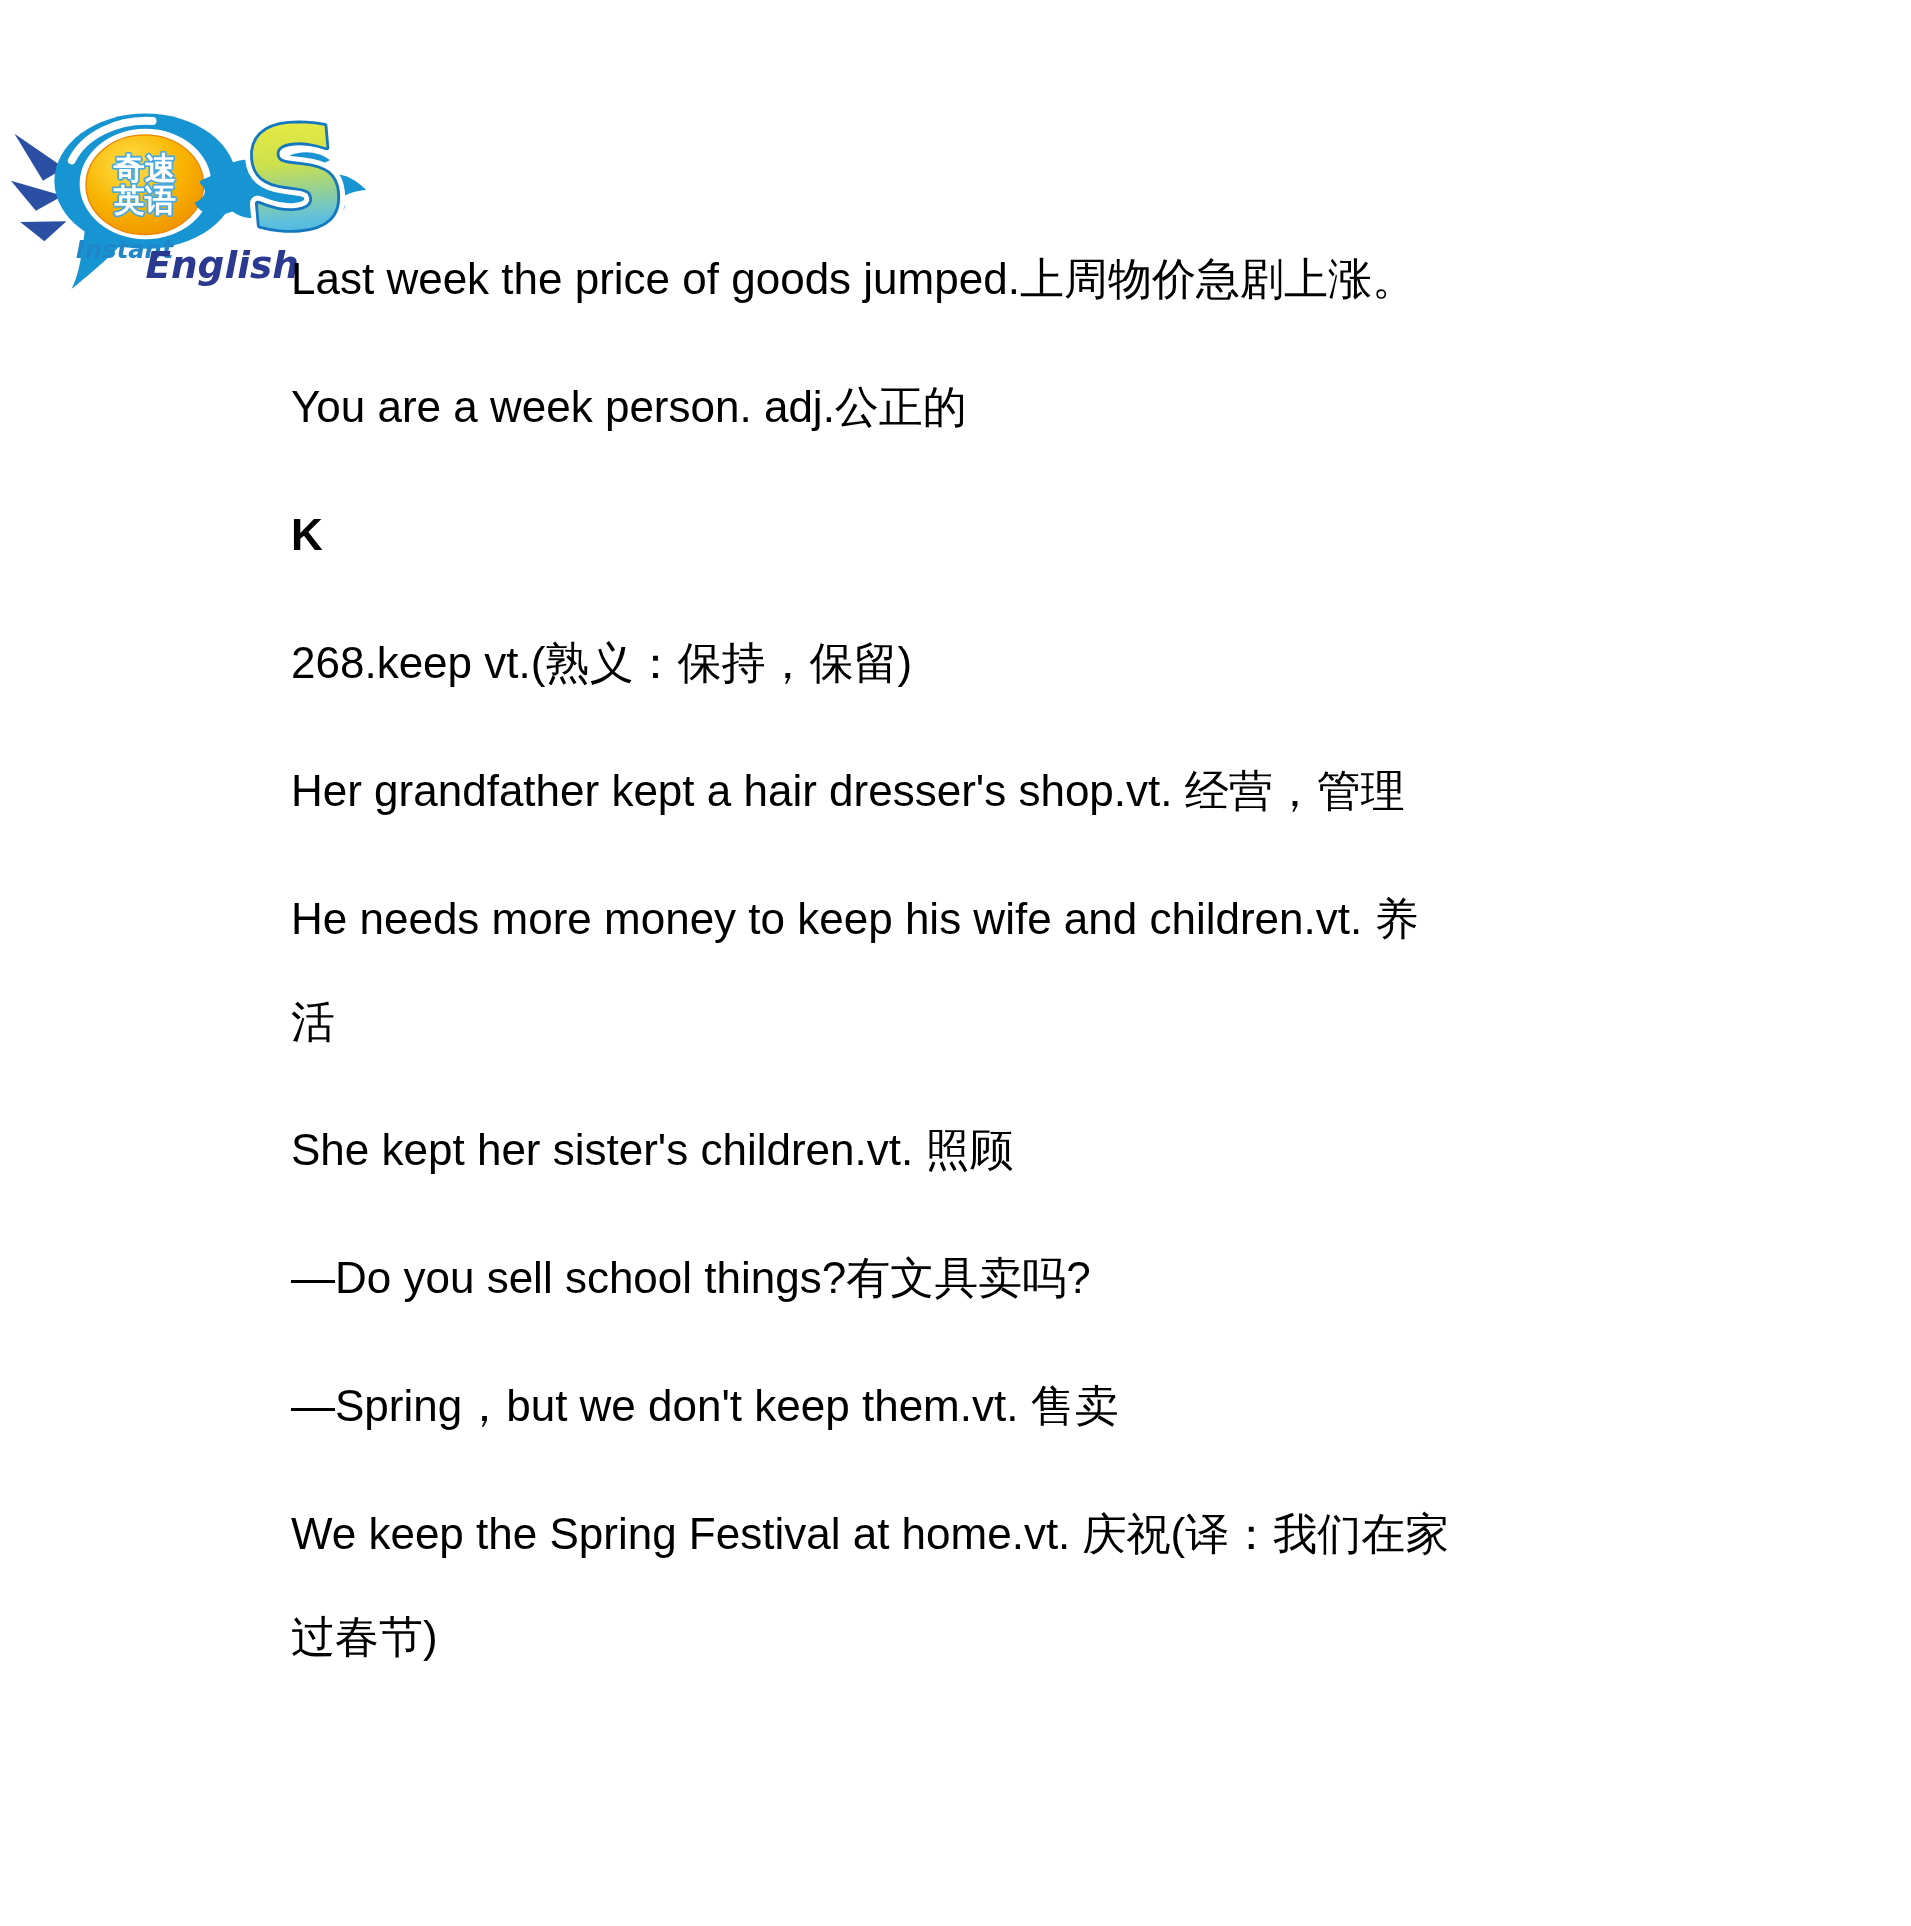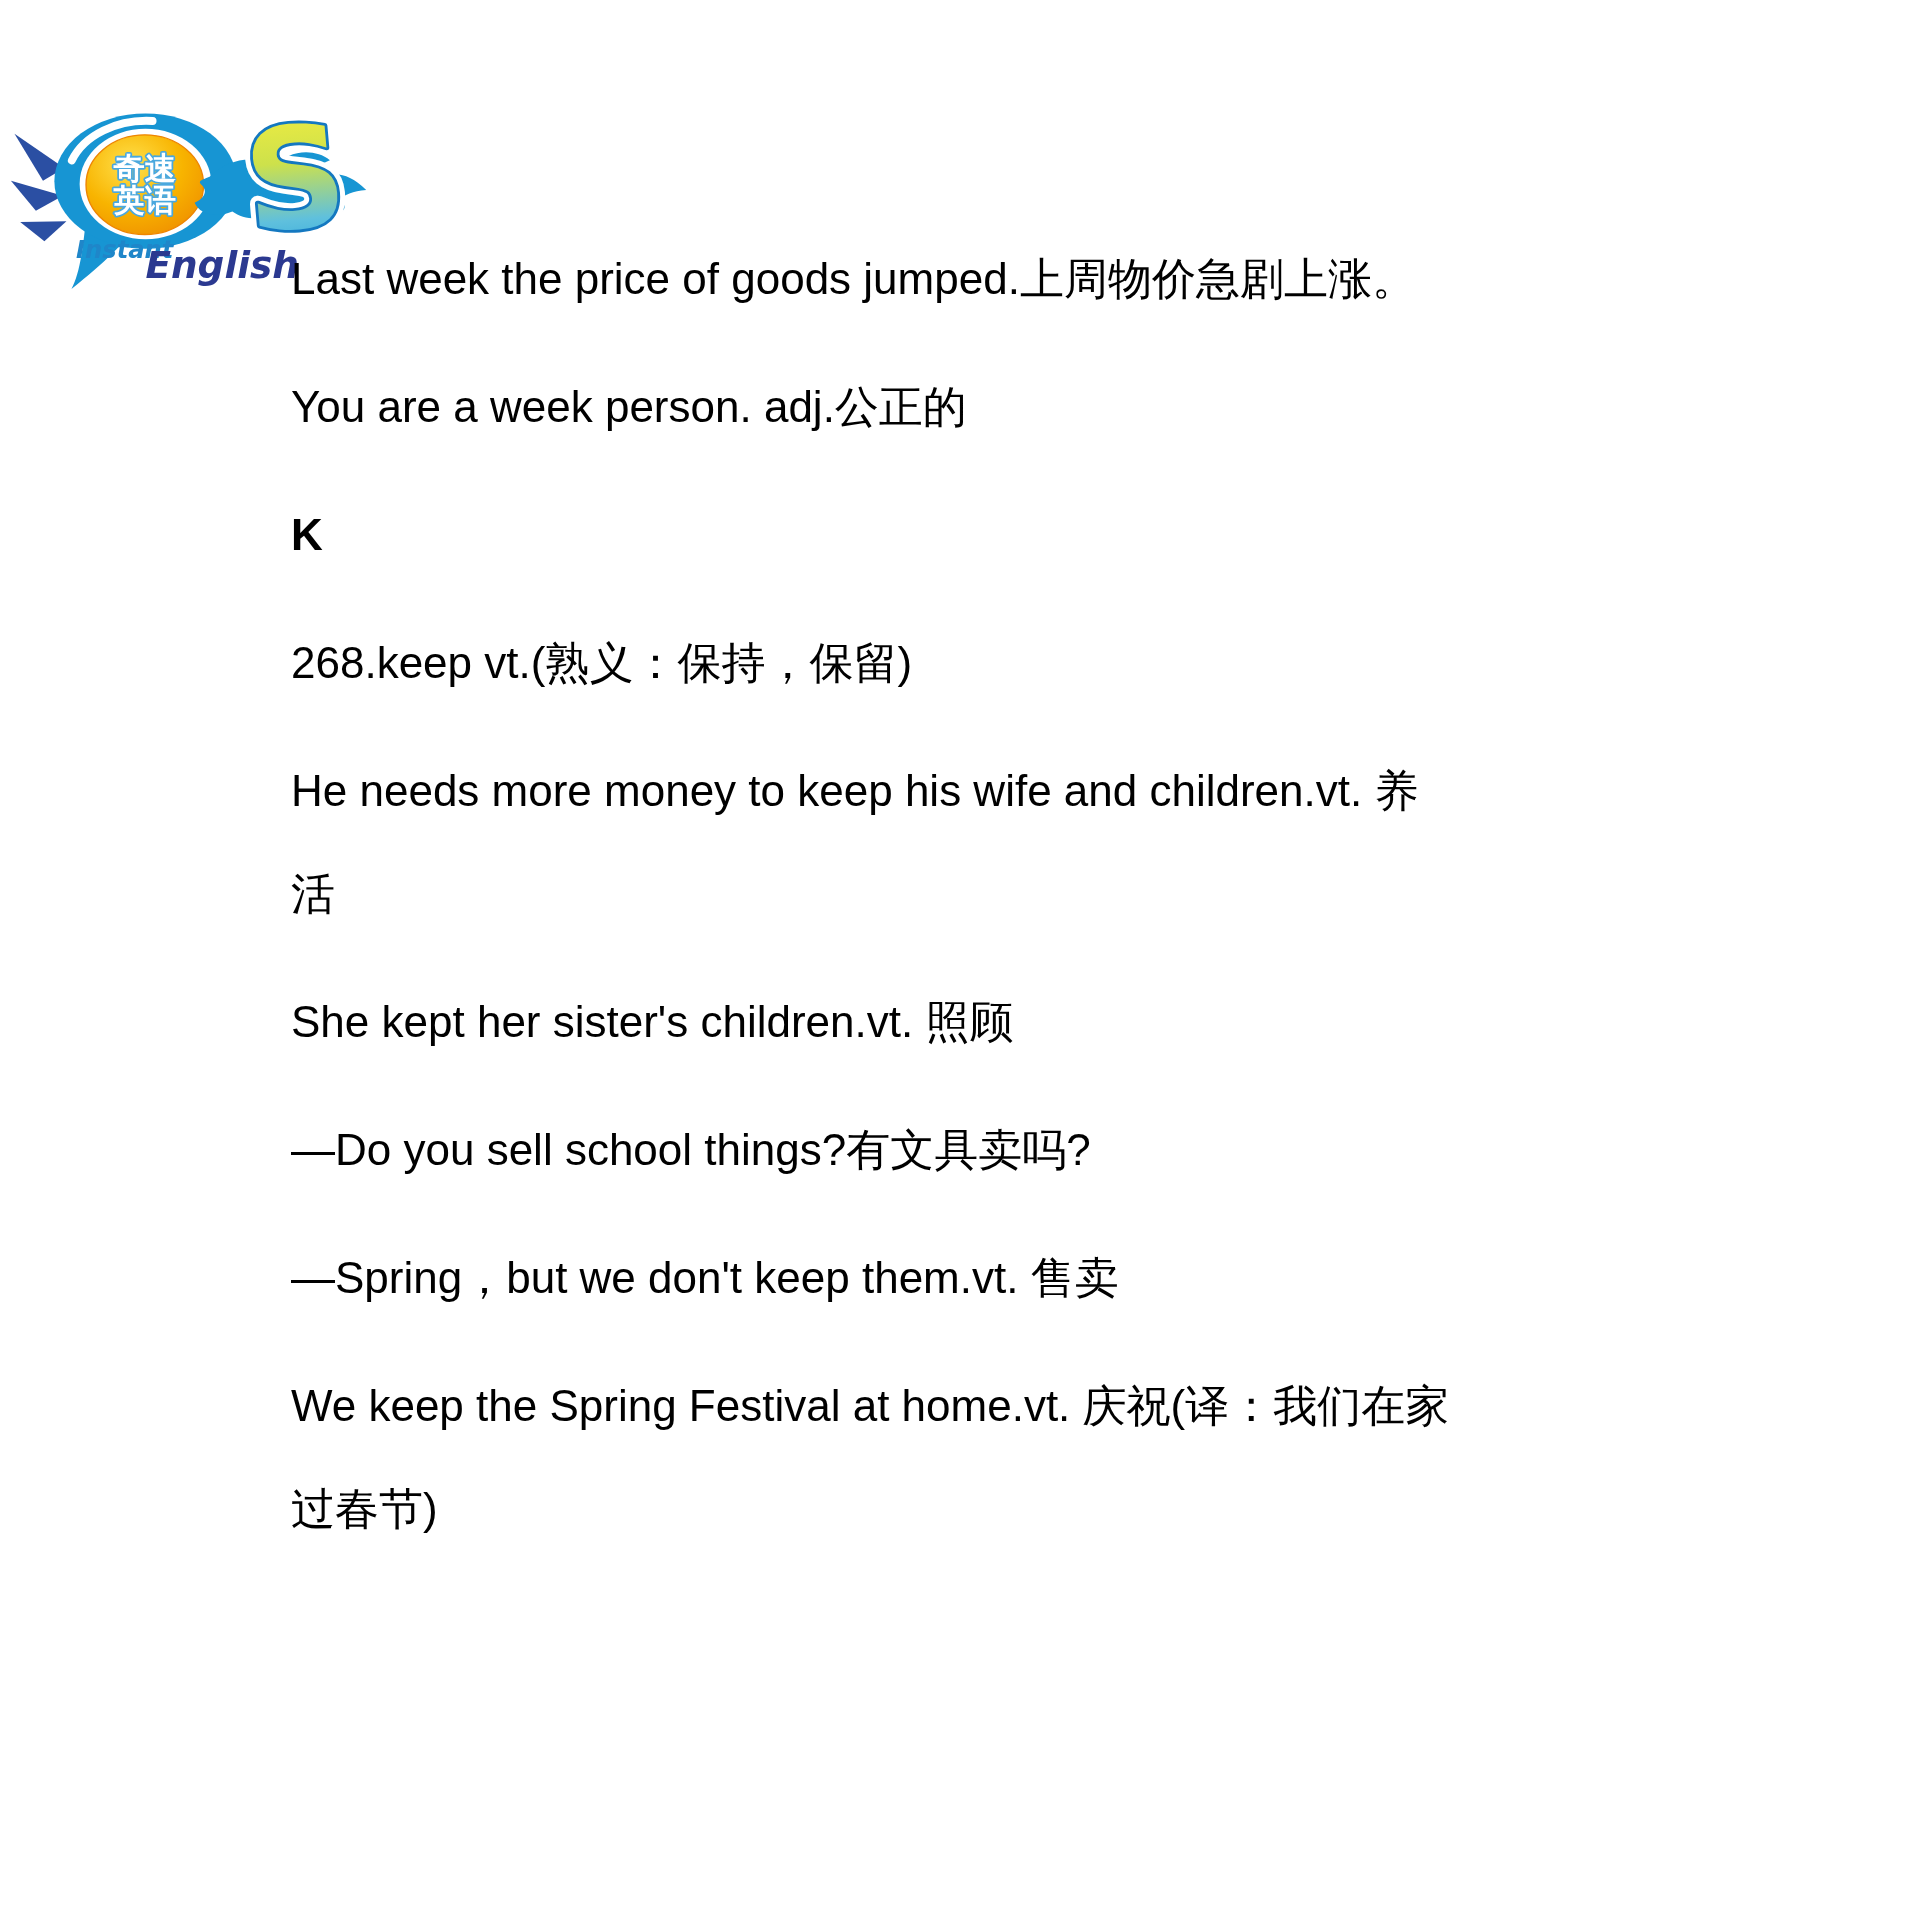--- a/index.html
+++ b/index.html
@@ -117,20 +117,23 @@
     </p>
 
     <p class="para bold">
       <span class="line">K</span>
     </p>
 
     <p class="para">
       <span class="line">268.keep vt.(熟义：保持，保留)</span>
     </p>
 
+    <p class="para">
+      <span class="line">Her grandfather kept a hair dresser's shop.vt. 经营，管理</span>
+    </p>
 
     <p class="para">
       <span class="line">He needs more money to keep his wife and children.vt. 养</span>
       <span class="line">活</span>
     </p>
 
     <p class="para">
       <span class="line">She kept her sister's children.vt. 照顾</span>
     </p>
 

